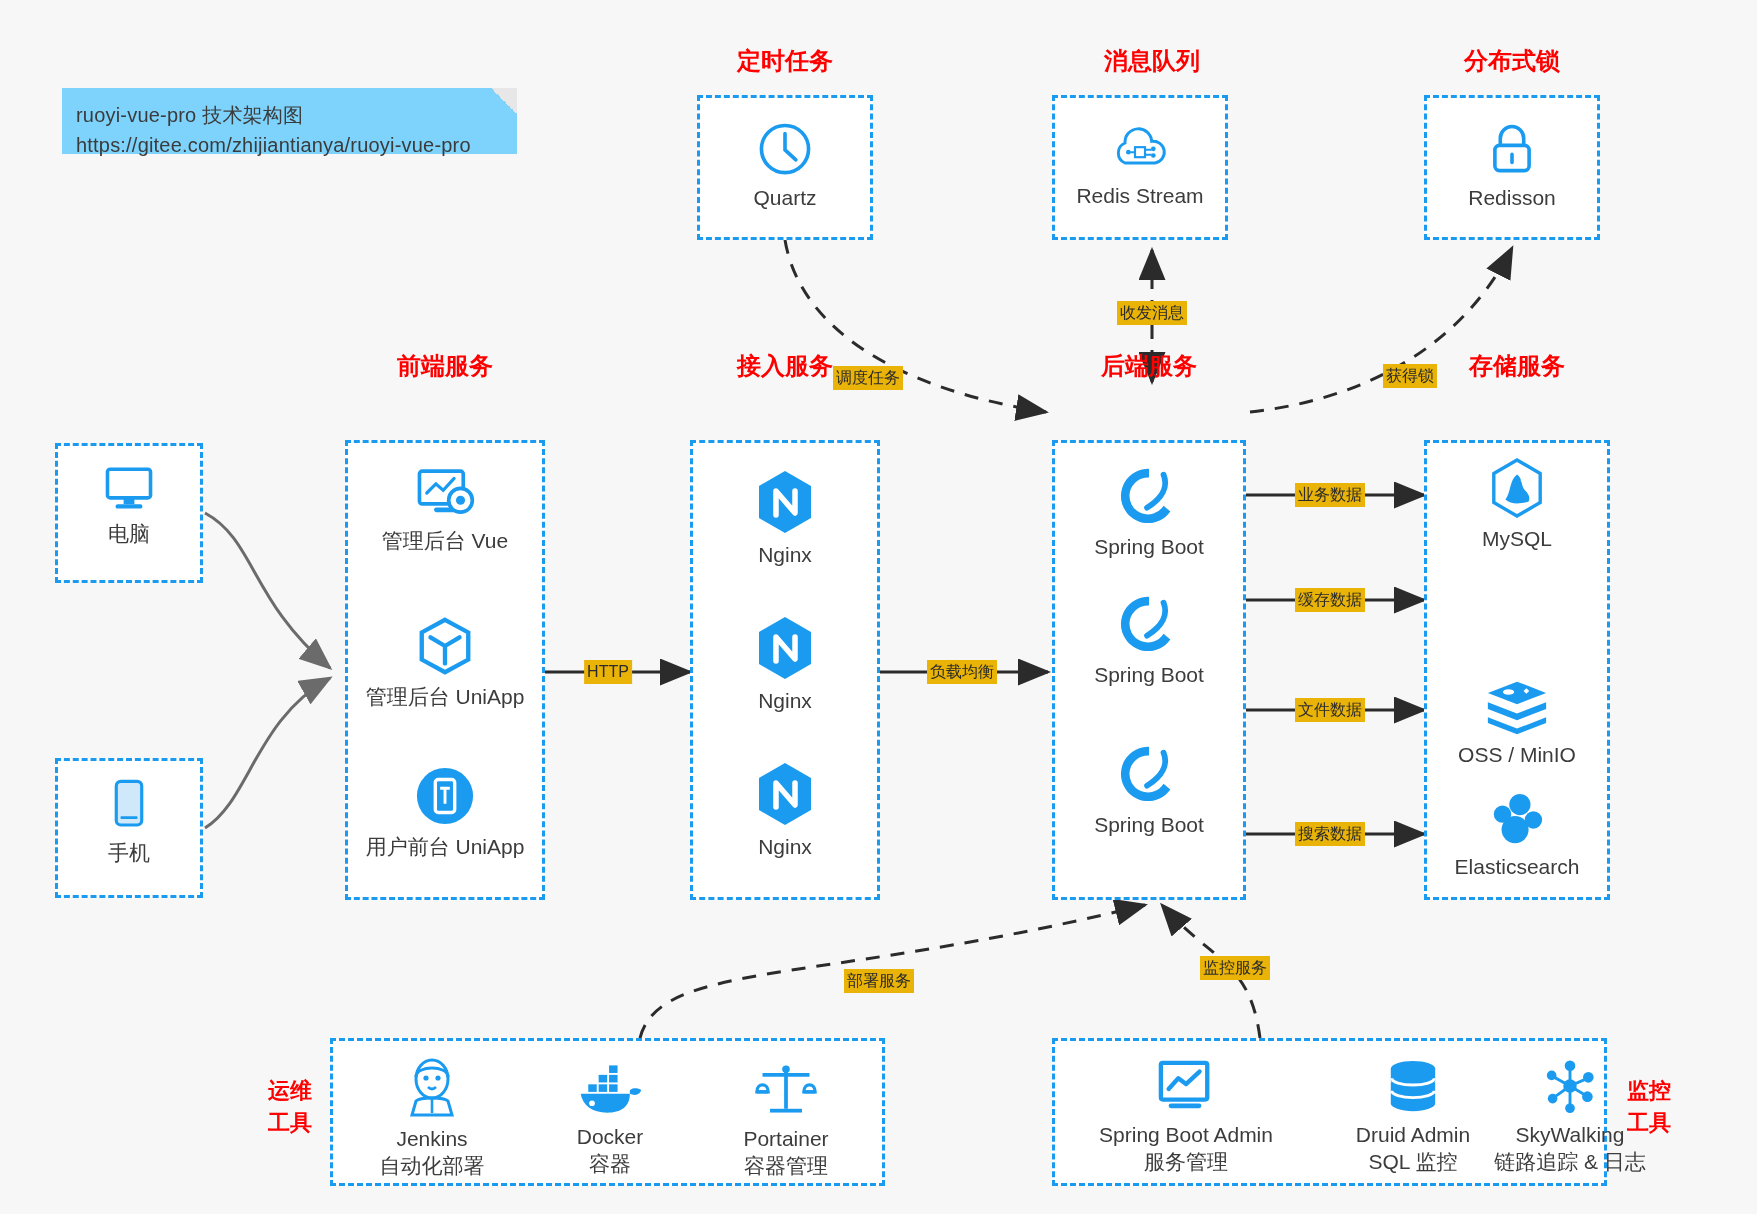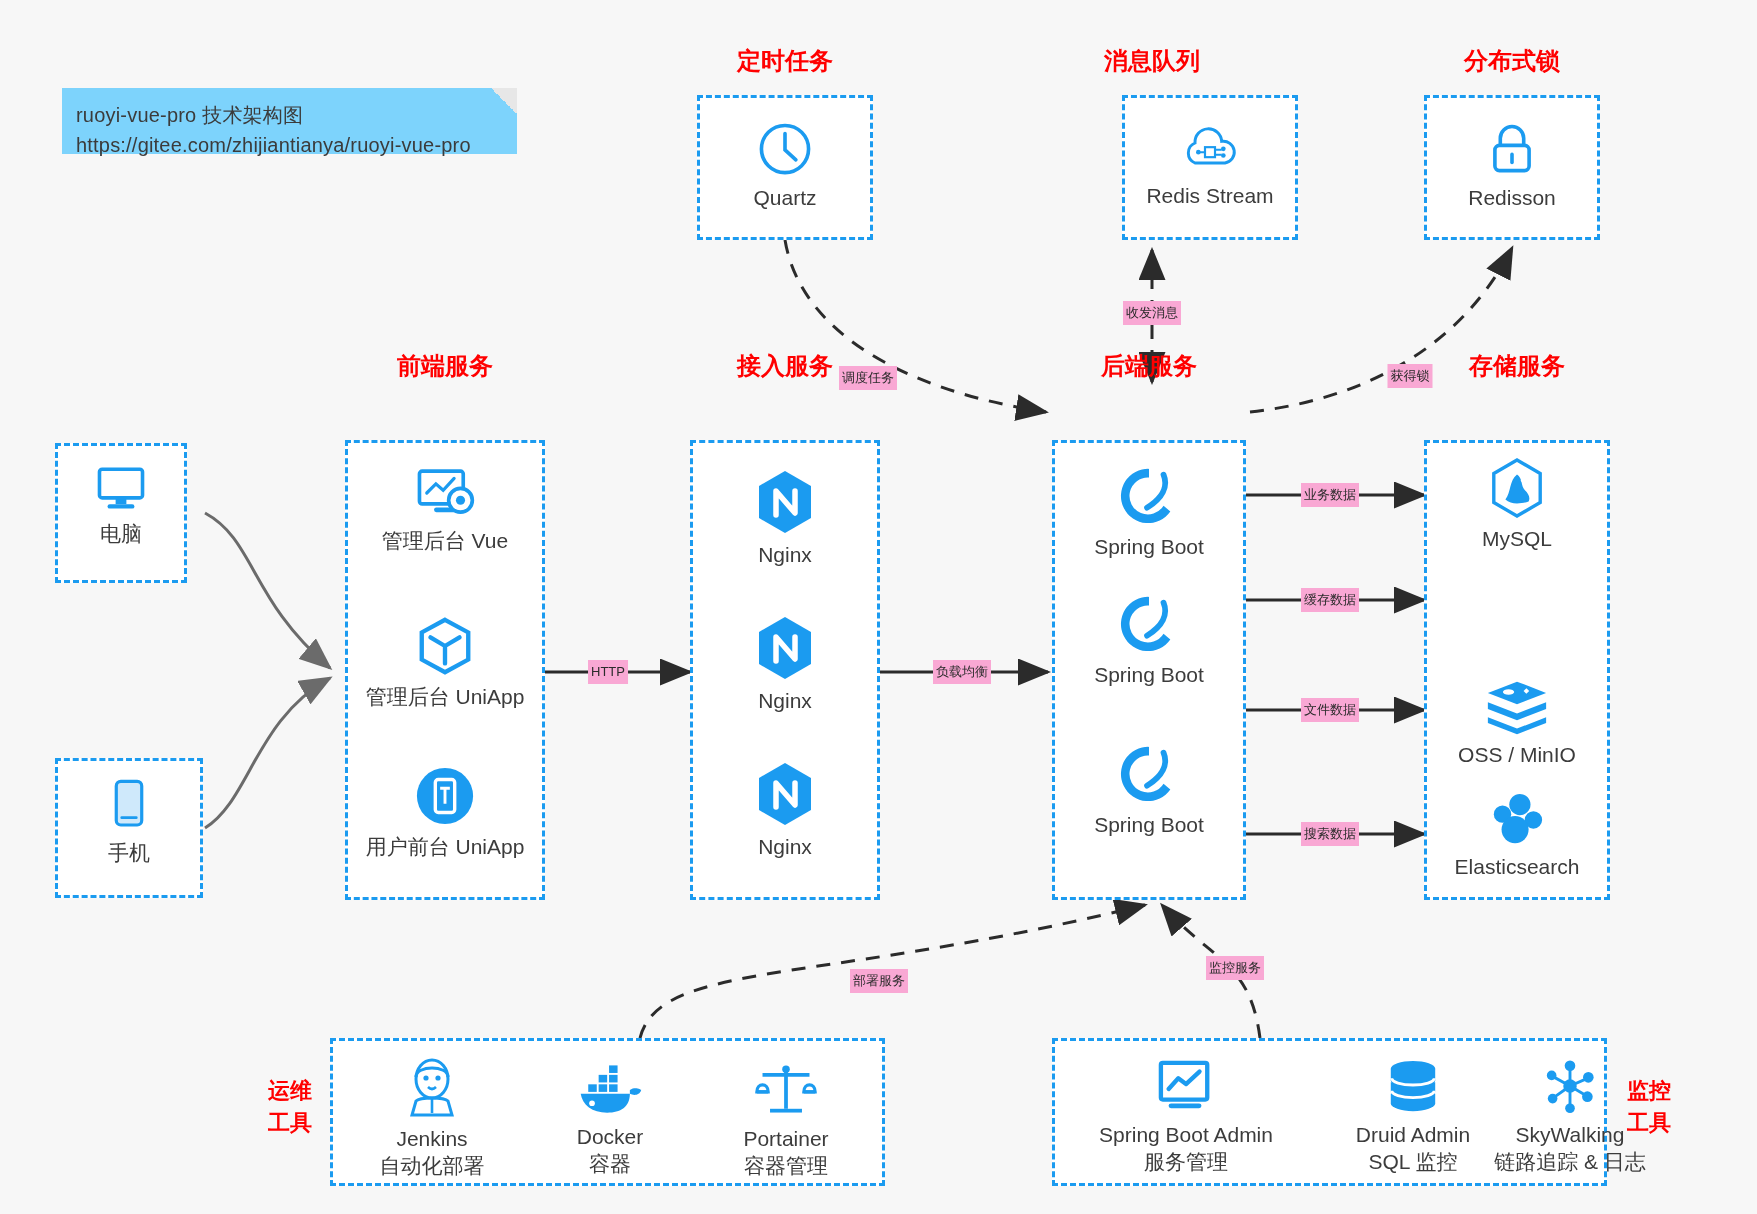--- a/index.html
+++ b/index.html
@@ -64,24 +64,24 @@
     font-size:21px;
     line-height:27px;
     color:#3c3c3c;
     white-space:pre-line;
   }
   .node.inline { width:auto; }
 
   
   .elabel {
     position:absolute;
-    font-size:13px;
+    font-size:16px;
     line-height:24px;
     color:#2b2b2b;
-    background:#f9a8d4;
+    background:#eab308;
     padding:0 3px;
     white-space:nowrap;
     transform:translate(-50%,-50%);
   }
 </style>
 </head>
 <body>
 
 <div id="canvas">
 
@@ -132,21 +132,21 @@
     <div class="node" style="top:22px;">
       <svg class="ico" width="58" height="58" viewBox="0 0 64 64">
         <circle cx="32" cy="32" r="26" fill="none" stroke="#1b9bf0" stroke-width="4"></circle>
         <path d="M32 15 L32 33 L44 44" fill="none" stroke="#1b9bf0" stroke-width="4" stroke-linecap="round"></path>
       </svg>
       <span class="cap">Quartz</span>
     </div>
   </div>
 
   <div class="group-title" style="left:1064px; top:45px; width:176px;">消息队列</div>
-  <div class="group" style="left:1122px; top:95px; width:176px; height:145px;">
+  <div class="group" style="left:1052px; top:95px; width:176px; height:145px;">
     <div class="node" style="top:22px;">
       <svg class="ico" width="60" height="56" viewBox="0 0 72 60">
         <path d="M18 48 A13 13 0 0 1 18 24 A16 16 0 0 1 50 22 A12 12 0 0 1 54 48 Z" fill="none" stroke="#1b9bf0" stroke-width="3.5"></path>
         <rect x="30" y="29" width="12" height="12" fill="none" stroke="#1b9bf0" stroke-width="2.6"></rect>
         <path d="M24 35 L30 35 M42 32 L50 32 M42 38 L50 38" stroke="#1b9bf0" stroke-width="2.4"></path>
         <circle cx="22" cy="35" r="2.8" fill="#1b9bf0"></circle>
         <circle cx="52" cy="31" r="2.8" fill="#1b9bf0"></circle>
         <circle cx="52" cy="39" r="2.8" fill="#1b9bf0"></circle>
       </svg>
       <span class="cap">Redis Stream</span>
@@ -158,21 +158,21 @@
     <div class="node" style="top:22px;">
       <svg class="ico" width="54" height="58" viewBox="0 0 60 64">
         <path d="M17 28 V20 A13 13 0 0 1 43 20 V28" fill="none" stroke="#1b9bf0" stroke-width="4"></path>
         <rect x="11" y="28" width="38" height="28" rx="5" fill="none" stroke="#1b9bf0" stroke-width="4"></rect>
         <path d="M30 38 V47" stroke="#1b9bf0" stroke-width="4" stroke-linecap="round"></path>
       </svg>
       <span class="cap">Redisson</span>
     </div>
   </div>
 
-  <div class="group" style="left:55px; top:443px; width:132px; height:140px;">
+  <div class="group" style="left:55px; top:443px; width:148px; height:140px;">
     <div class="node" style="top:16px;">
       <svg class="ico" width="58" height="52" viewBox="0 0 64 58">
         <rect x="8" y="8" width="48" height="32" rx="3" fill="none" stroke="#1b9bf0" stroke-width="4"></rect>
         <rect x="26" y="40" width="12" height="7" fill="#1b9bf0"></rect>
         <rect x="17" y="47" width="30" height="5" rx="2.5" fill="#1b9bf0"></rect>
       </svg>
       <span class="cap">电脑</span>
     </div>
   </div>
 

